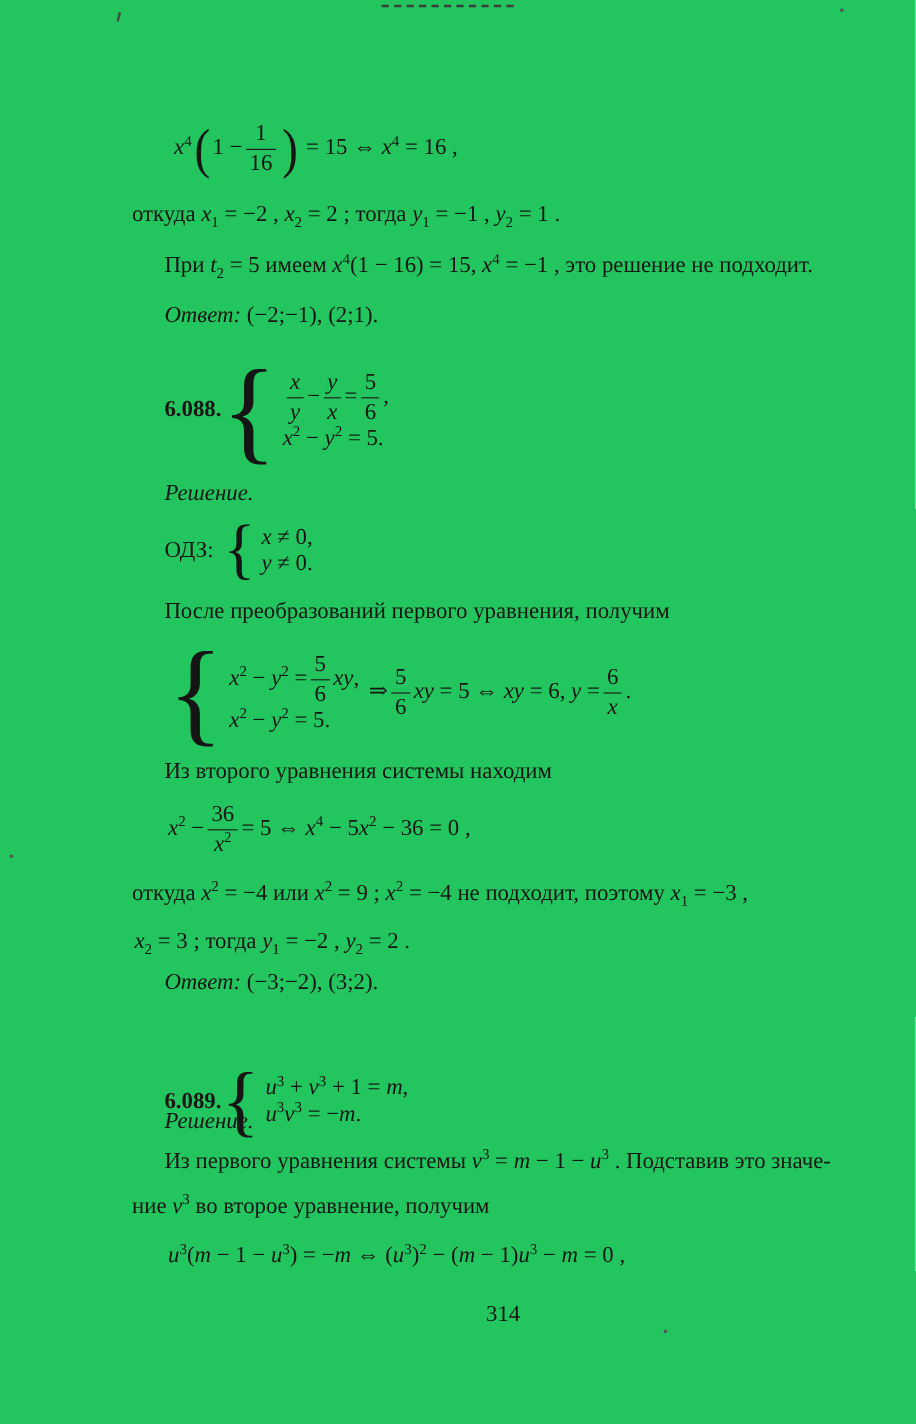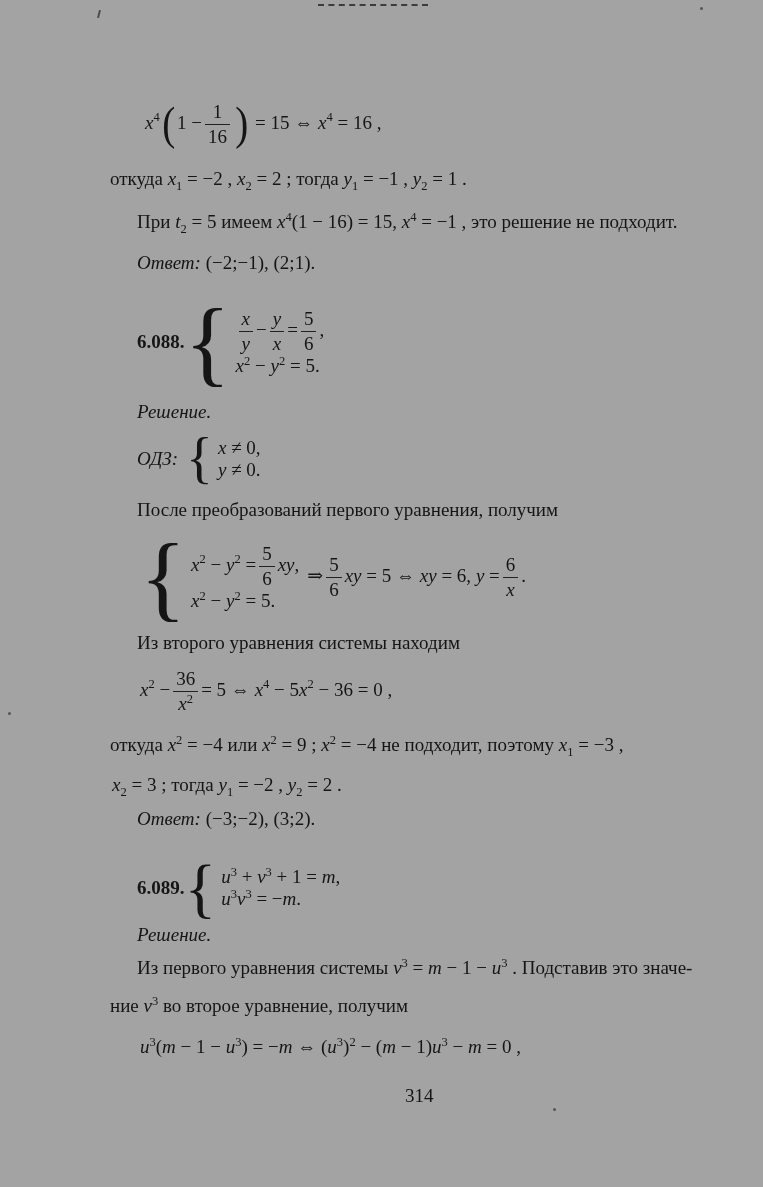--- a/index.html
+++ b/index.html
@@ -1,23 +1,23 @@
 <!DOCTYPE html>
 <html><head>
 <meta charset="utf-8">
 <style>
   html,body{margin:0;padding:0;background:#e8e8e8;}
-  .page{position:relative;width:763px;height:1187px;background:#a3a3a3;
+  .page{position:relative;width:763px;height:1187px;background:#22c55e;
         font-family:"Liberation Serif","DejaVu Serif",serif;font-size:19px;color:#151515;overflow:hidden;}
   .line{position:absolute;white-space:nowrap;}
   .flex{display:flex;align-items:center;}
   .it{font-style:italic;}
   .bold{font-weight:bold;}
   .lab{}
-  .lab2{margin-right:8px;font-style:italic;}
+  .lab2{margin-right:8px;}
   sup{font-size:12.5px;font-style:normal;line-height:0;}
   sub{font-size:12.5px;font-style:normal;line-height:0;}
   .frac{display:inline-block;vertical-align:middle;text-align:center;margin:0 3px;}
   .frac .num,.frac .den{display:block;line-height:1.25;padding:0 3px;}
   .frac .den{border-top:1.4px solid #222;}
   .bigp{font-size:46px;line-height:1;vertical-align:middle;font-weight:300;display:inline-block;transform:scaleX(.85);margin:0 1px;}
   .sys{display:inline-flex;align-items:center;}
   .brace{line-height:.95;margin-right:5px;font-weight:300;}
   .br-l{font-size:96px;}
   .br-m{font-size:66px;}
@@ -93,21 +93,21 @@
   <div class="line flex" style="left:140px;top:663px;height:56px">
     <span><span class="it">x</span><sup>2</sup><span> −</span><span class="frac"><span class="num">36</span><span class="den"><span class="it">x</span><sup>2</sup></span></span><span>= 5 ⇔ </span><span class="it">x</span><sup>4</sup><span> − 5</span><span class="it">x</span><sup>2</sup><span> − 36 = 0 ,</span></span>
   </div>
 
   <div class="line" style="left:110px;top:734px"><span>откуда </span><span class="it">x</span><sup>2</sup><span> = −4 или </span><span class="it">x</span><sup>2</sup><span> = 9 ; </span><span class="it">x</span><sup>2</sup><span> = −4 не подходит, поэтому </span><span class="it">x</span><sub>1</sub><span> = −3 ,</span></div>
 
   <div class="line" style="left:112px;top:774px"><span class="it">x</span><sub>2</sub><span> = 3 ; тогда </span><span class="it">y</span><sub>1</sub><span> = −2 , </span><span class="it">y</span><sub>2</sub><span> = 2 .</span></div>
 
   <div class="line" style="left:137px;top:808px"><span class="it">Ответ:</span><span>&nbsp;</span><span>(−3;−2), (3;2).</span></div>
 
-  <div class="line flex" style="left:137px;top:854px;height:68px">
+  <div class="line flex" style="left:137px;top:884px;height:68px">
     <span class="bold lab">6.089.</span>
     <span class="sys">
       <span class="brace br-m">{</span>
       <span class="rows">
         <span class="row"><span class="it">u</span><sup>3</sup><span> + </span><span class="it">v</span><sup>3</sup><span> + 1 = </span><span class="it">m</span><span>,</span></span>
         <span class="row"><span class="it">u</span><sup>3</sup><span class="it">v</span><sup>3</sup><span> = −</span><span class="it">m</span><span>.</span></span>
       </span>
     </span>
   </div>
 

